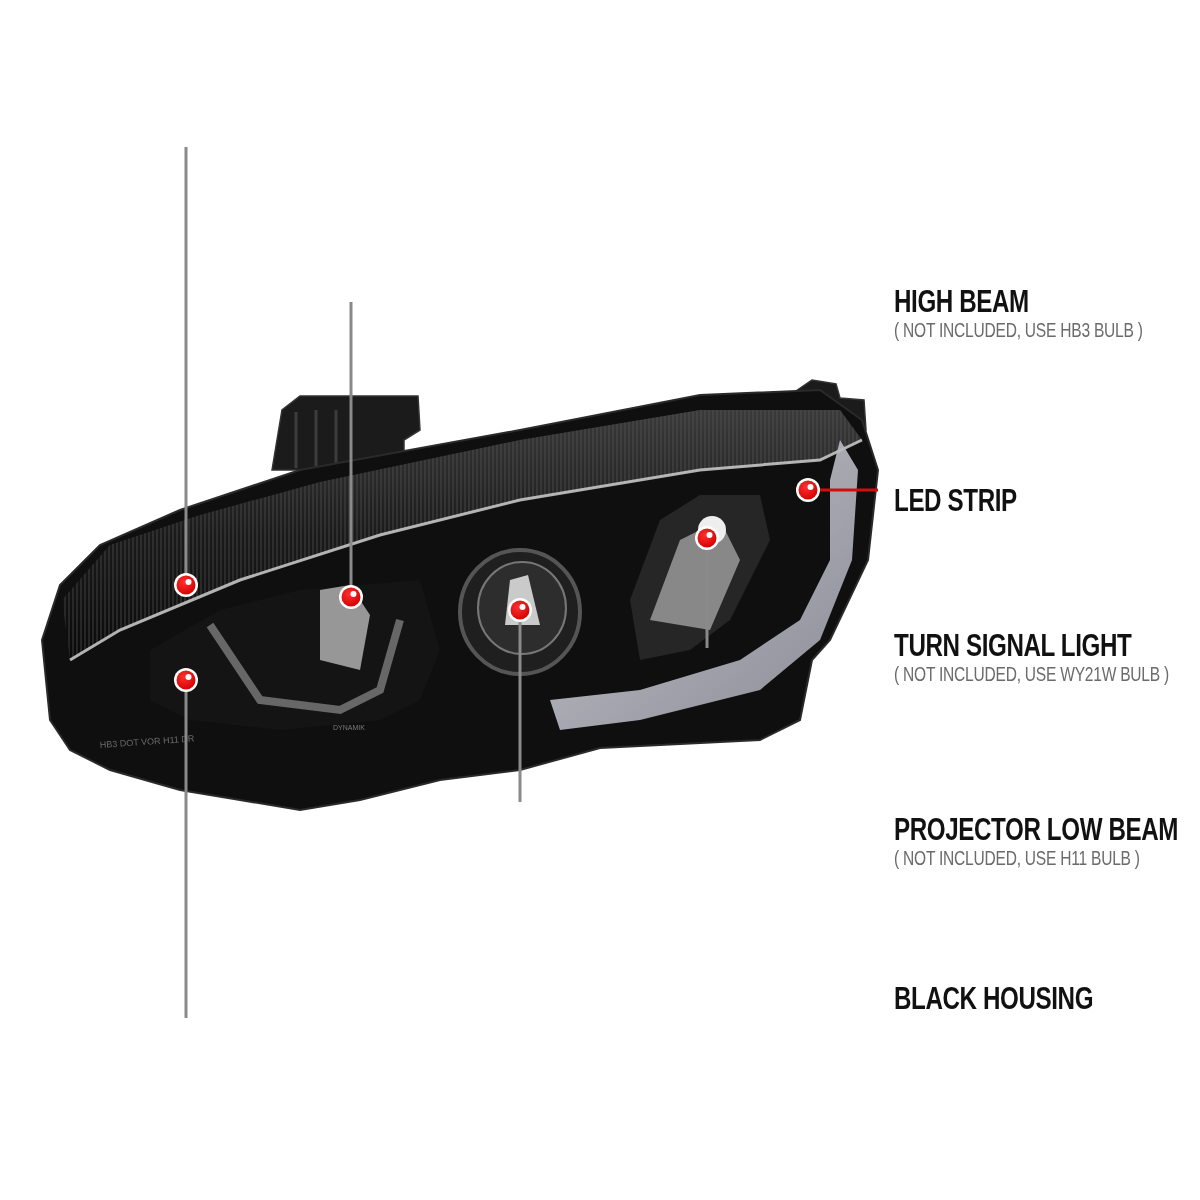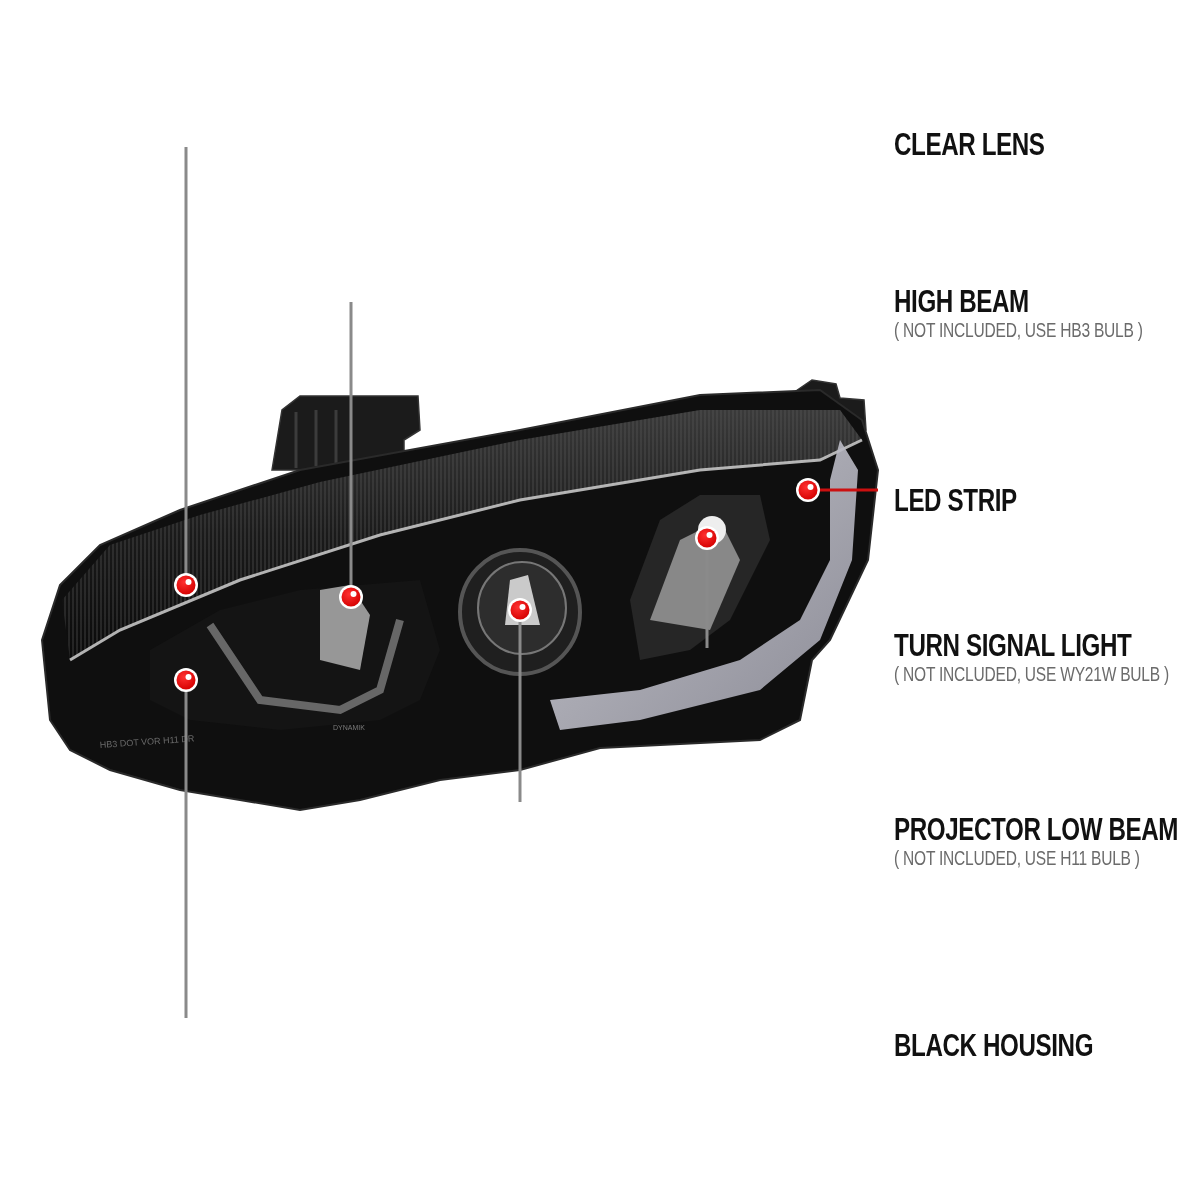--- a/index.html
+++ b/index.html
@@ -128,40 +128,37 @@
           <circle cx="810.5" cy="487" r="3" fill="#ffffff"></circle>
         </g>
       <g>
           <circle cx="186" cy="680" r="12" fill="#ffffff"></circle>
           <circle cx="186" cy="680" r="9.5" fill="url(#dotGrad)"></circle>
           <circle cx="188.5" cy="677" r="3" fill="#ffffff"></circle>
         </g>
     </g>
   </svg>
 
-  <div class="label" style="top:128px;">
-    <div class="title">CLEAR LENS</div>
-  </div>
 
   <div class="label" style="top:285px;">
     <div class="title">HIGH BEAM</div>
     <div class="note">( NOT INCLUDED, USE  HB3  BULB )</div>
   </div>
 
   <div class="label" style="top:484px;">
     <div class="title">LED STRIP</div>
   </div>
 
   <div class="label" style="top:629px;">
     <div class="title">TURN SIGNAL LIGHT</div>
     <div class="note">( NOT INCLUDED, USE  WY21W  BULB )</div>
   </div>
 
   <div class="label" style="top:813px;">
     <div class="title">PROJECTOR LOW BEAM</div>
     <div class="note">( NOT INCLUDED, USE  H11  BULB )</div>
   </div>
 
-  <div class="label" style="top:1029px;">
+  <div class="label" style="top:982px;">
     <div class="title">BLACK HOUSING</div>
   </div>
 
 </div>
 
 </body></html>

